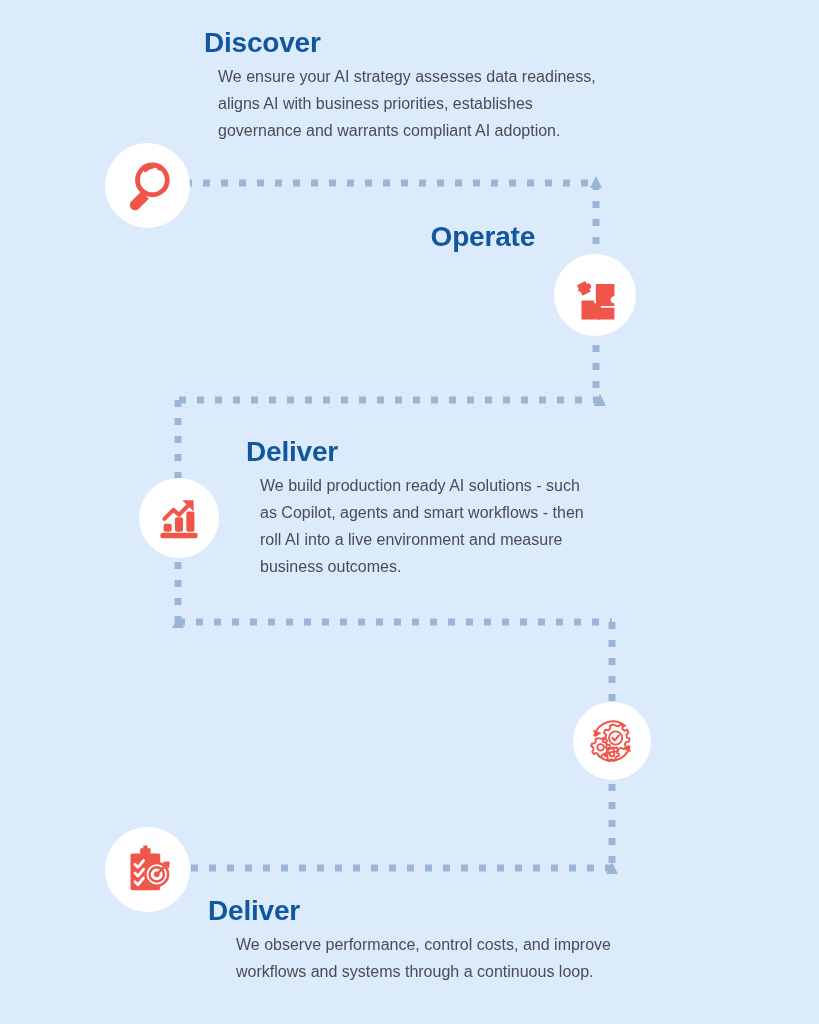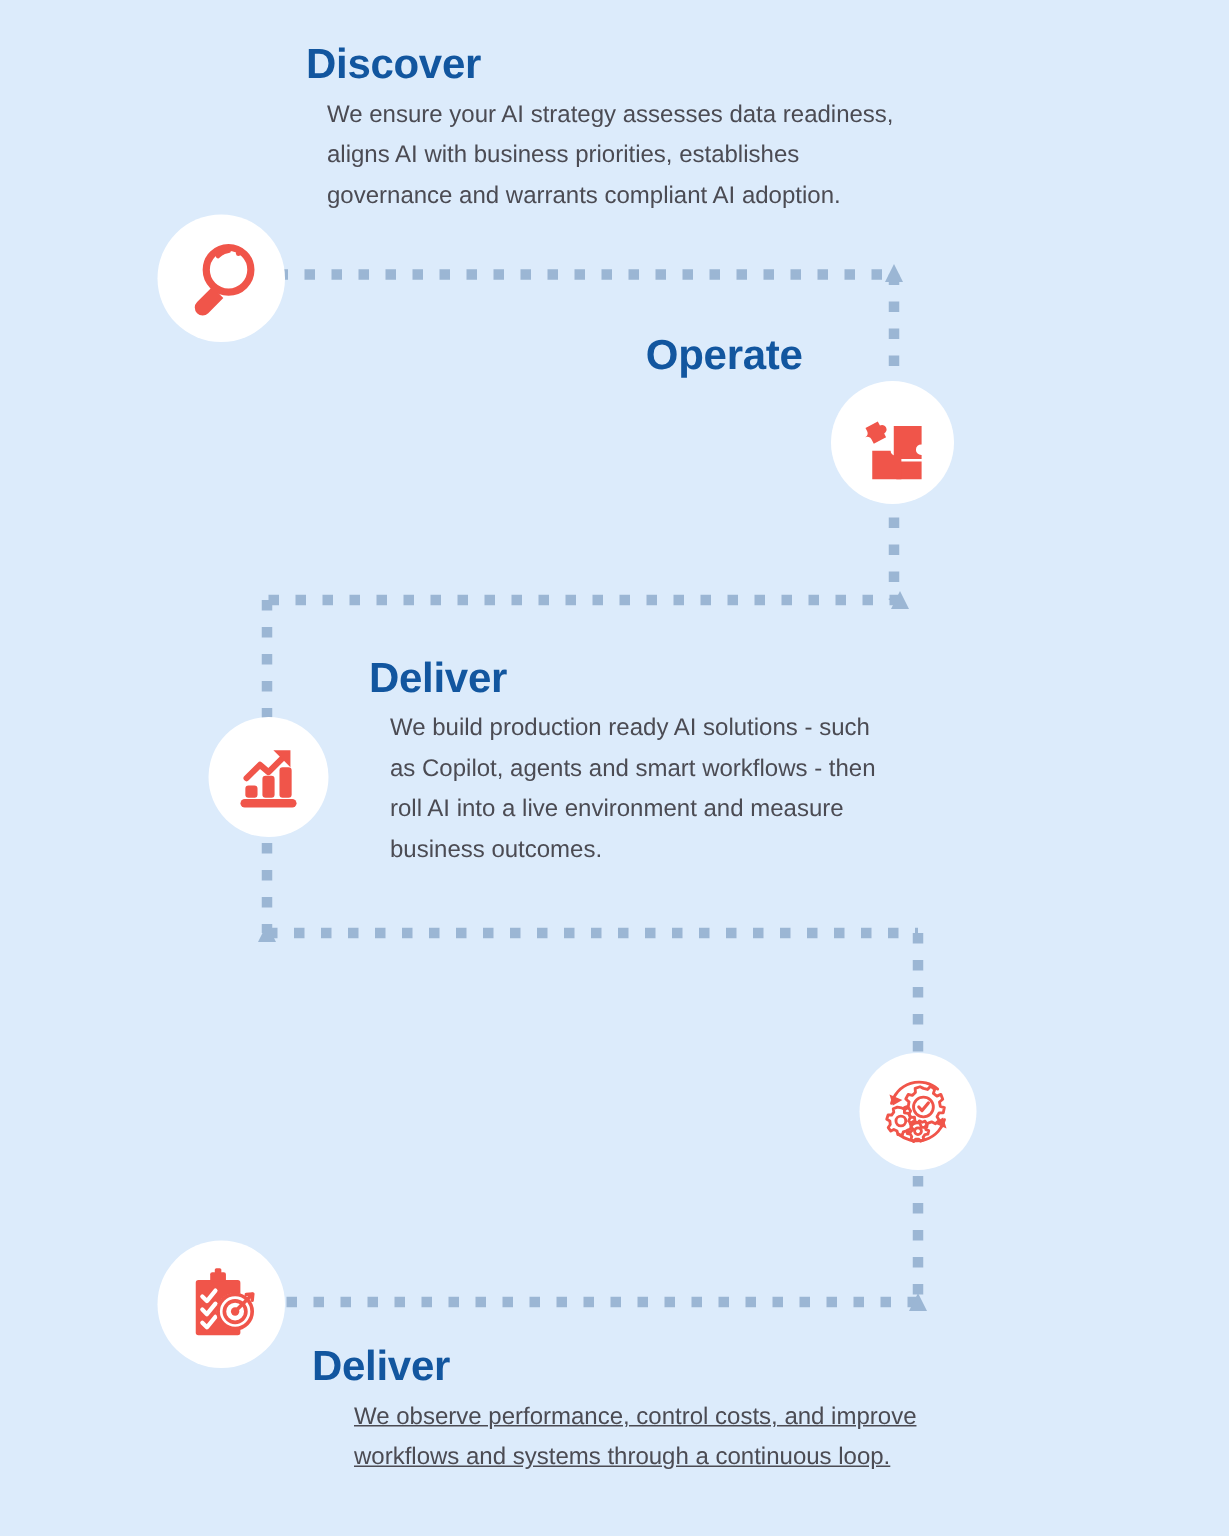--- a/index.html
+++ b/index.html
@@ -180,17 +180,17 @@
       <circle cx="42" cy="37" r="13" fill="none" stroke="#f0554a" stroke-width="2.8"></circle>
       <circle cx="42" cy="37" r="8.2" fill="none" stroke="#f0554a" stroke-width="2.8"></circle>
       <circle cx="42" cy="37" r="3.2" fill="#f0554a"></circle>
 
       <path d="M42 37 L55 24" fill="none" stroke="#f0554a" stroke-width="2.8" stroke-linecap="round"></path>
       <path d="M50.5 24 L55.5 23.5 L55 28.5" fill="none" stroke="#f0554a" stroke-width="2.6" stroke-linecap="round" stroke-linejoin="round"></path>
     </svg>
   </div>
   <div class="stage-block align-left" style="left:208px; top:896px; width:570px;">
     <p class="heading">Deliver</p>
-    <p class="body-text" style="padding-left:28px;text-decoration:underline;">We observe performance, control costs, and improve
+    <p class="body-text" style="padding-left:28px;">We observe performance, control costs, and improve
 workflows and systems through a continuous loop.</p>
   </div>
 
 </div>
 
 </body></html>

